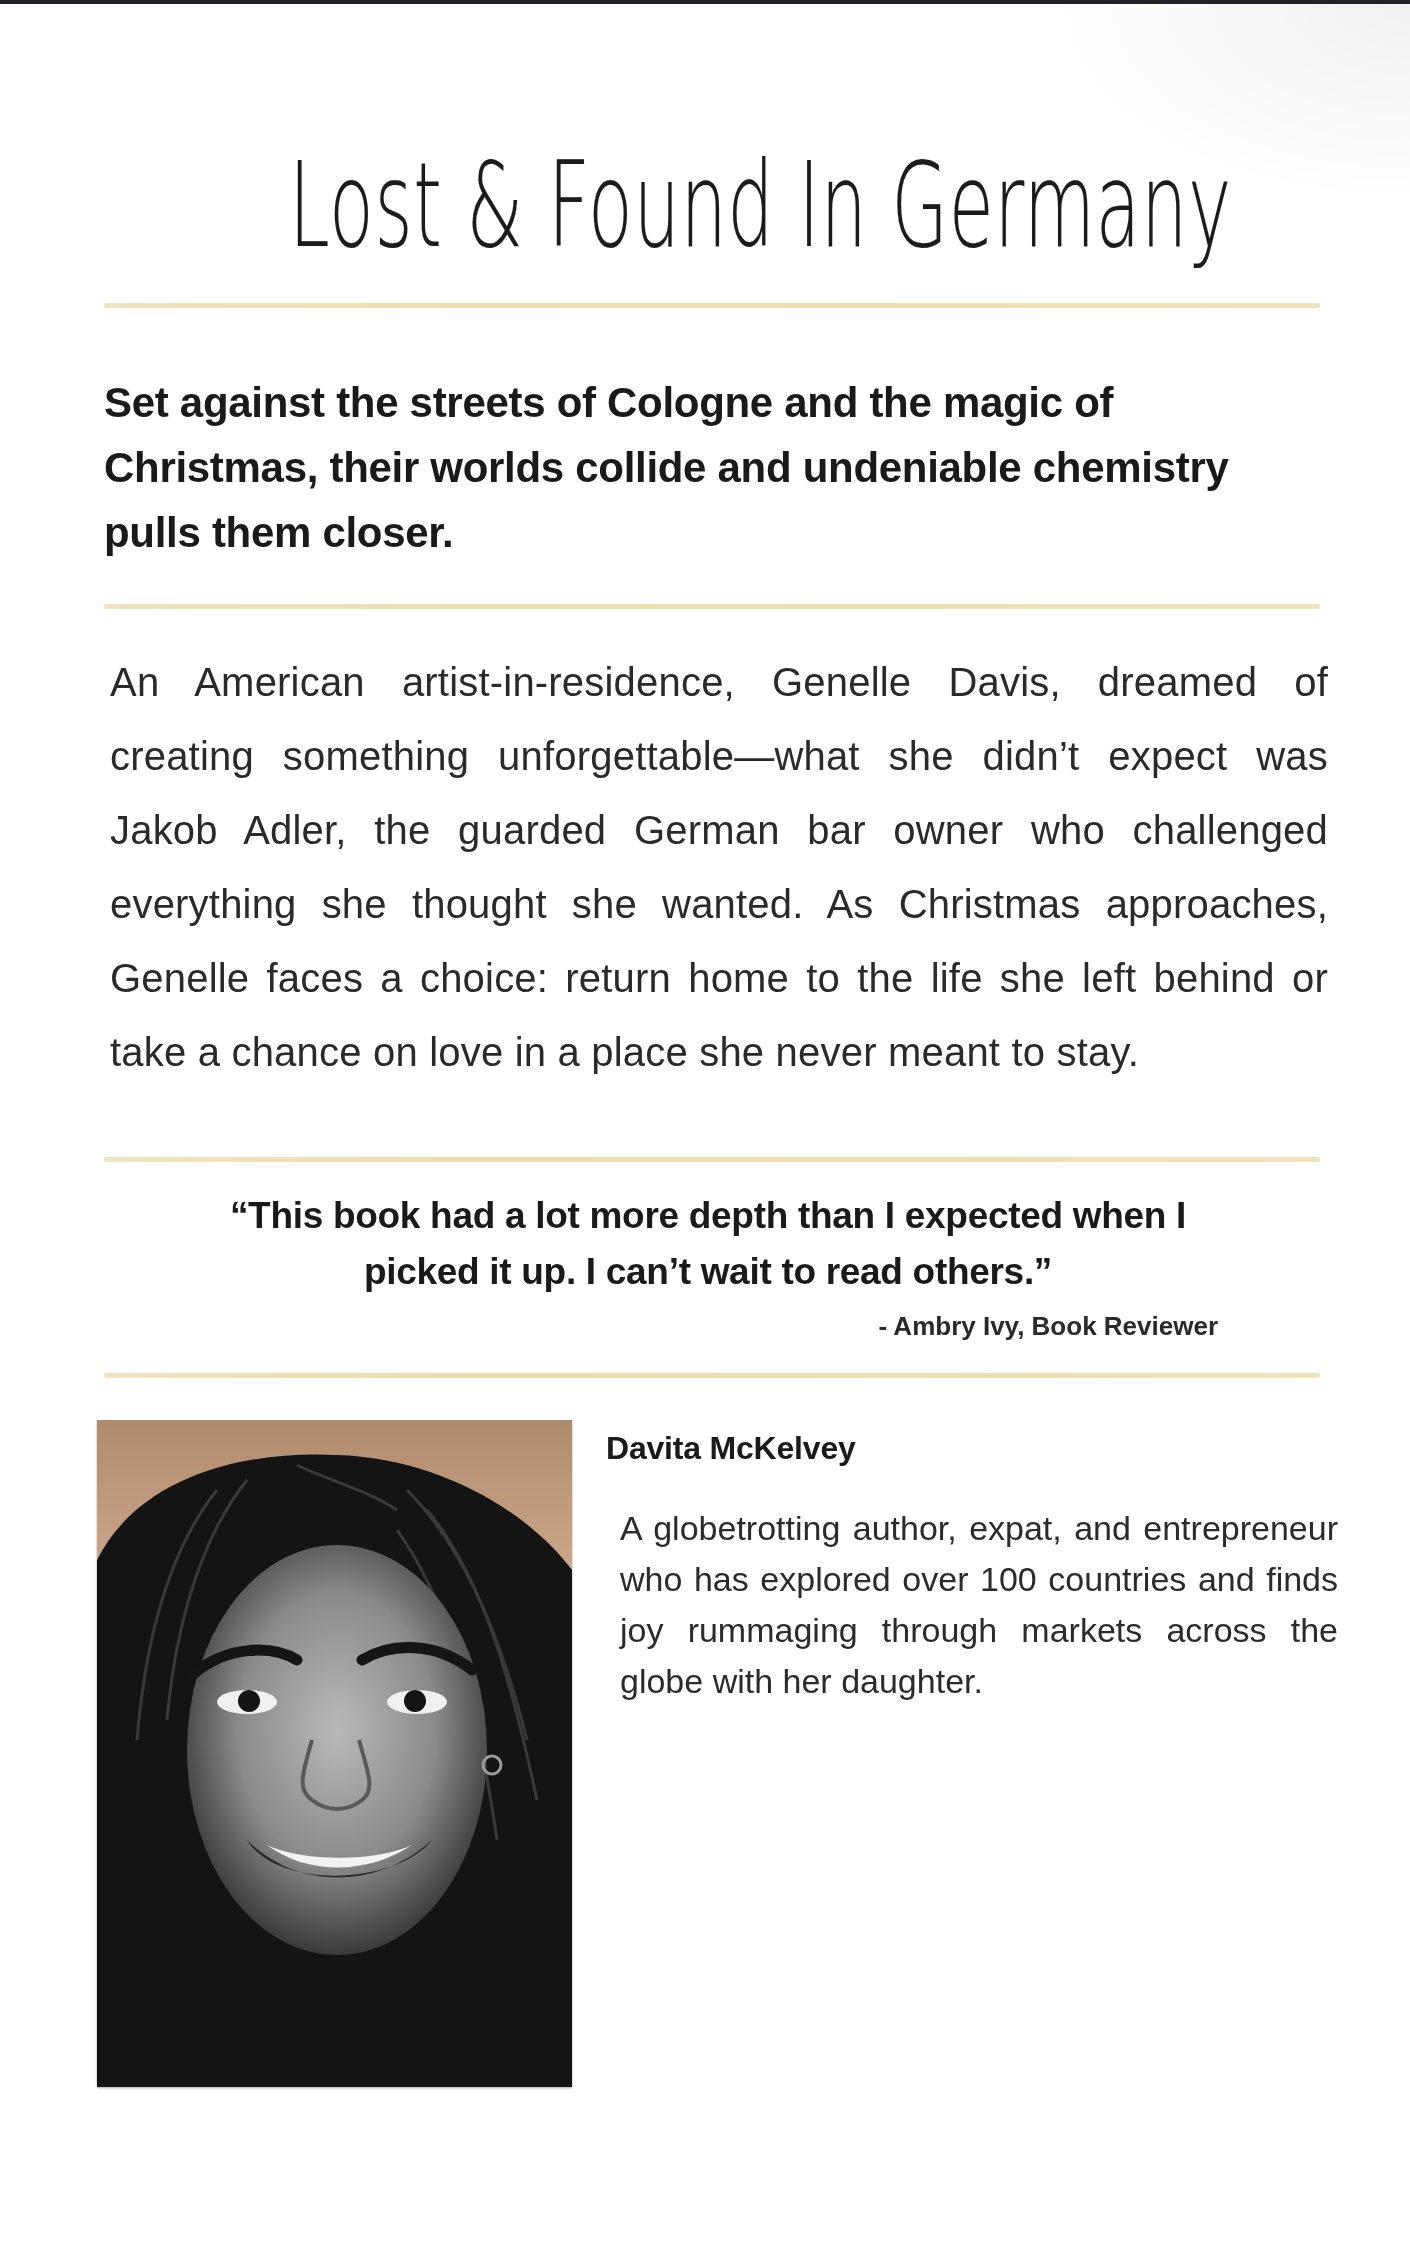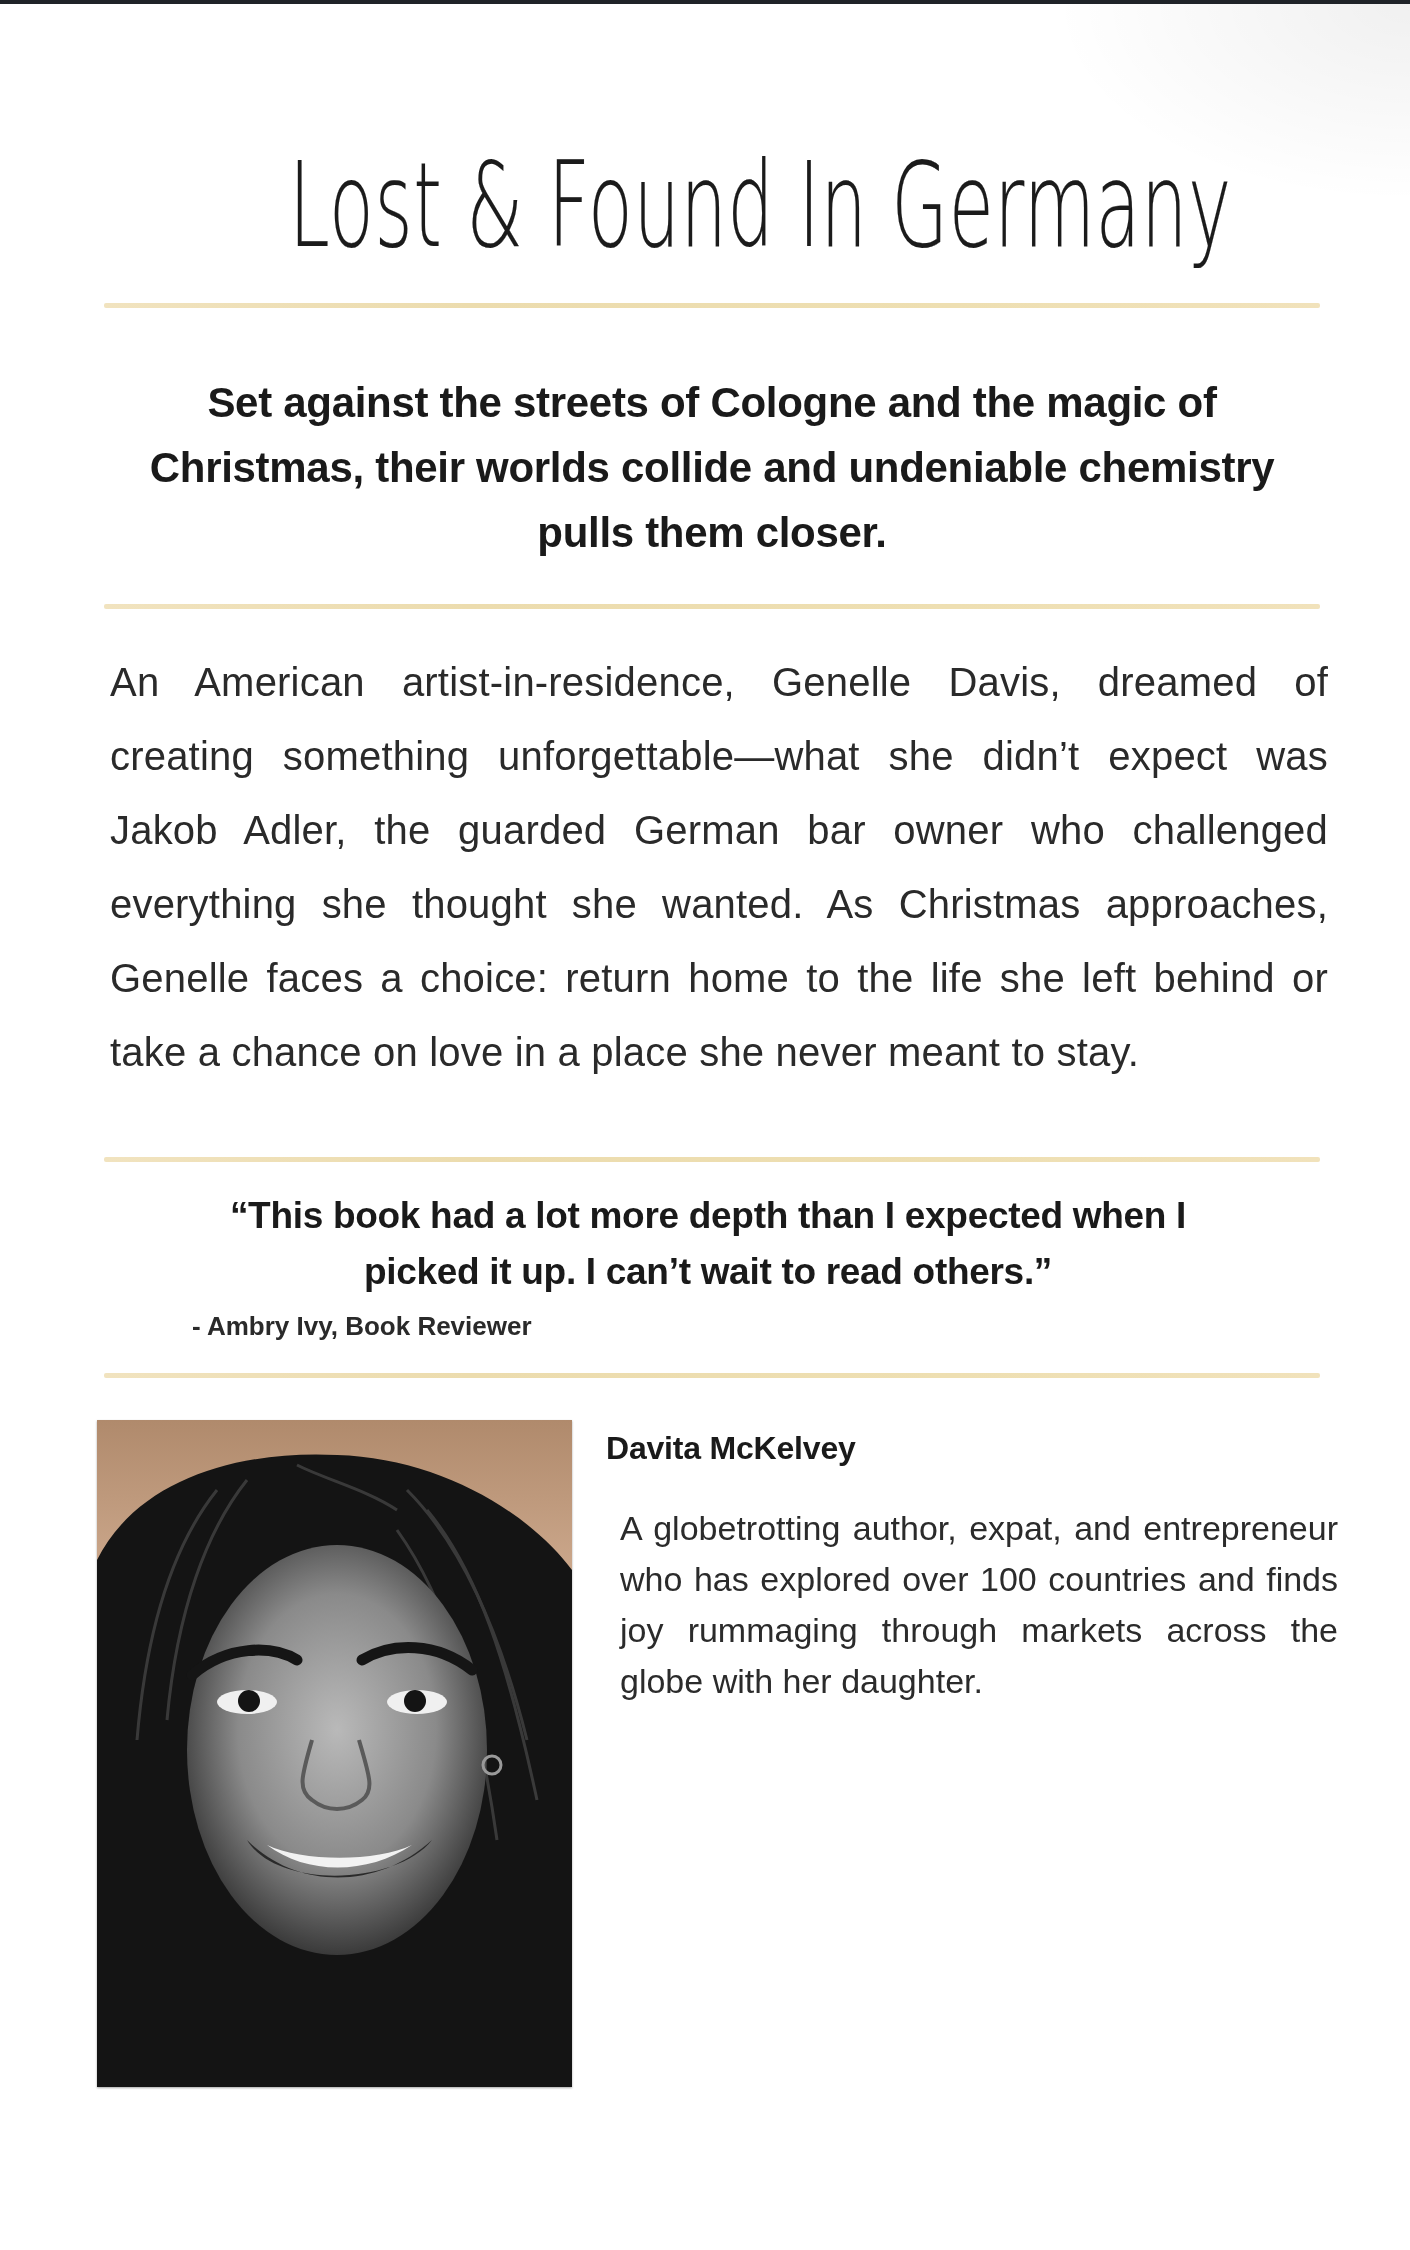--- a/index.html
+++ b/index.html
@@ -27,37 +27,37 @@
     display: inline-block;
     font-family: "DejaVu Sans", "Liberation Sans", sans-serif;
     font-weight: 200; font-size: 118px; line-height: 130px;
     letter-spacing: 1px; color: #1b1b1b;
     transform: scaleX(0.62); transform-origin: center top;
     white-space: nowrap;
     -webkit-text-stroke: 0.2px #1b1b1b;
   }
   .tagline {
     position: absolute; left: 104px; width: 1216px; top: 370px;
-    text-align: center; font-weight: 700; font-size: 42px; line-height: 65px;
+    text-align: left; font-weight: 700; font-size: 42px; line-height: 65px;
     color: #1a1a1a; letter-spacing: -0.3px;
   }
   .body-para {
     position: absolute; left: 110px; width: 1218px; top: 645px;
     text-align: justify; text-align-last: left;
     font-size: 40px; line-height: 74px; color: #2a2a2a;
     letter-spacing: 0.2px;
   }
   .quote {
     position: absolute; left: 200px; width: 1010px; top: 1185px;
     text-align: center; font-weight: 700; font-size: 37px; line-height: 56px;
     color: #1a1a1a; letter-spacing: -0.3px;
   }
   .attribution {
-    position: absolute; left: 192px; width: 1010px; top: 1308px;
-    text-align: left; font-weight: 700; font-size: 26px; line-height: 36px;
+    position: absolute; left: 208px; width: 1010px; top: 1308px;
+    text-align: right; font-weight: 700; font-size: 26px; line-height: 36px;
     color: #2a2a2a;
   }
   .photo {
     position: absolute; left: 97px; top: 1420px; width: 475px; height: 667px;
     overflow: hidden;
     background: linear-gradient(to bottom, #b48c6e 0%, #c39e80 14%, #c8a488 22%, #1a1a1a 22.2%, #151515 100%);
     box-shadow: 0 1px 2px rgba(0,0,0,0.35);
   }
   .photo svg { position: absolute; left: 0; top: 0; width: 475px; height: 667px; }
   .author-name {

